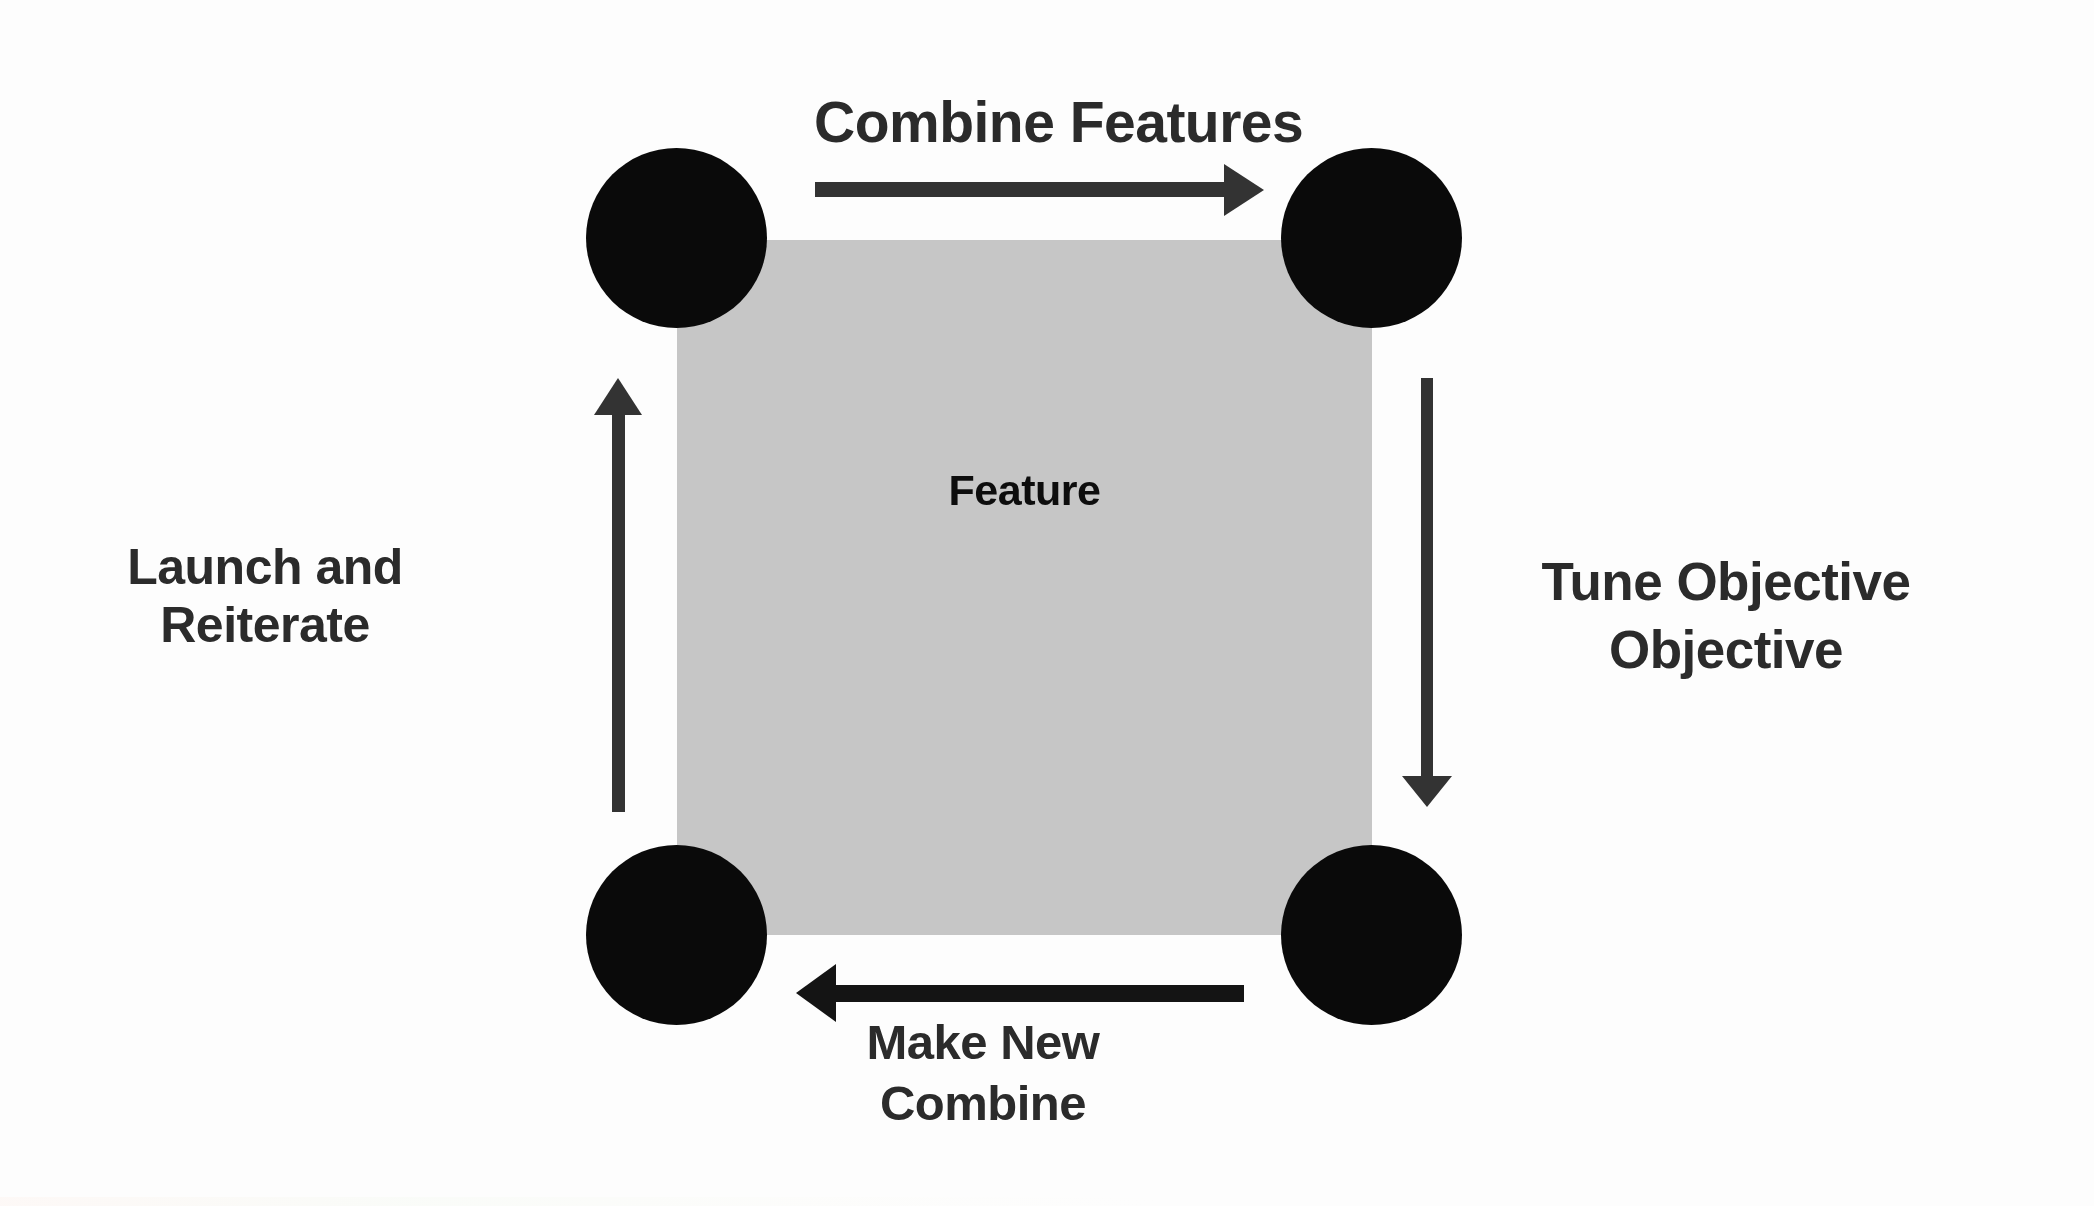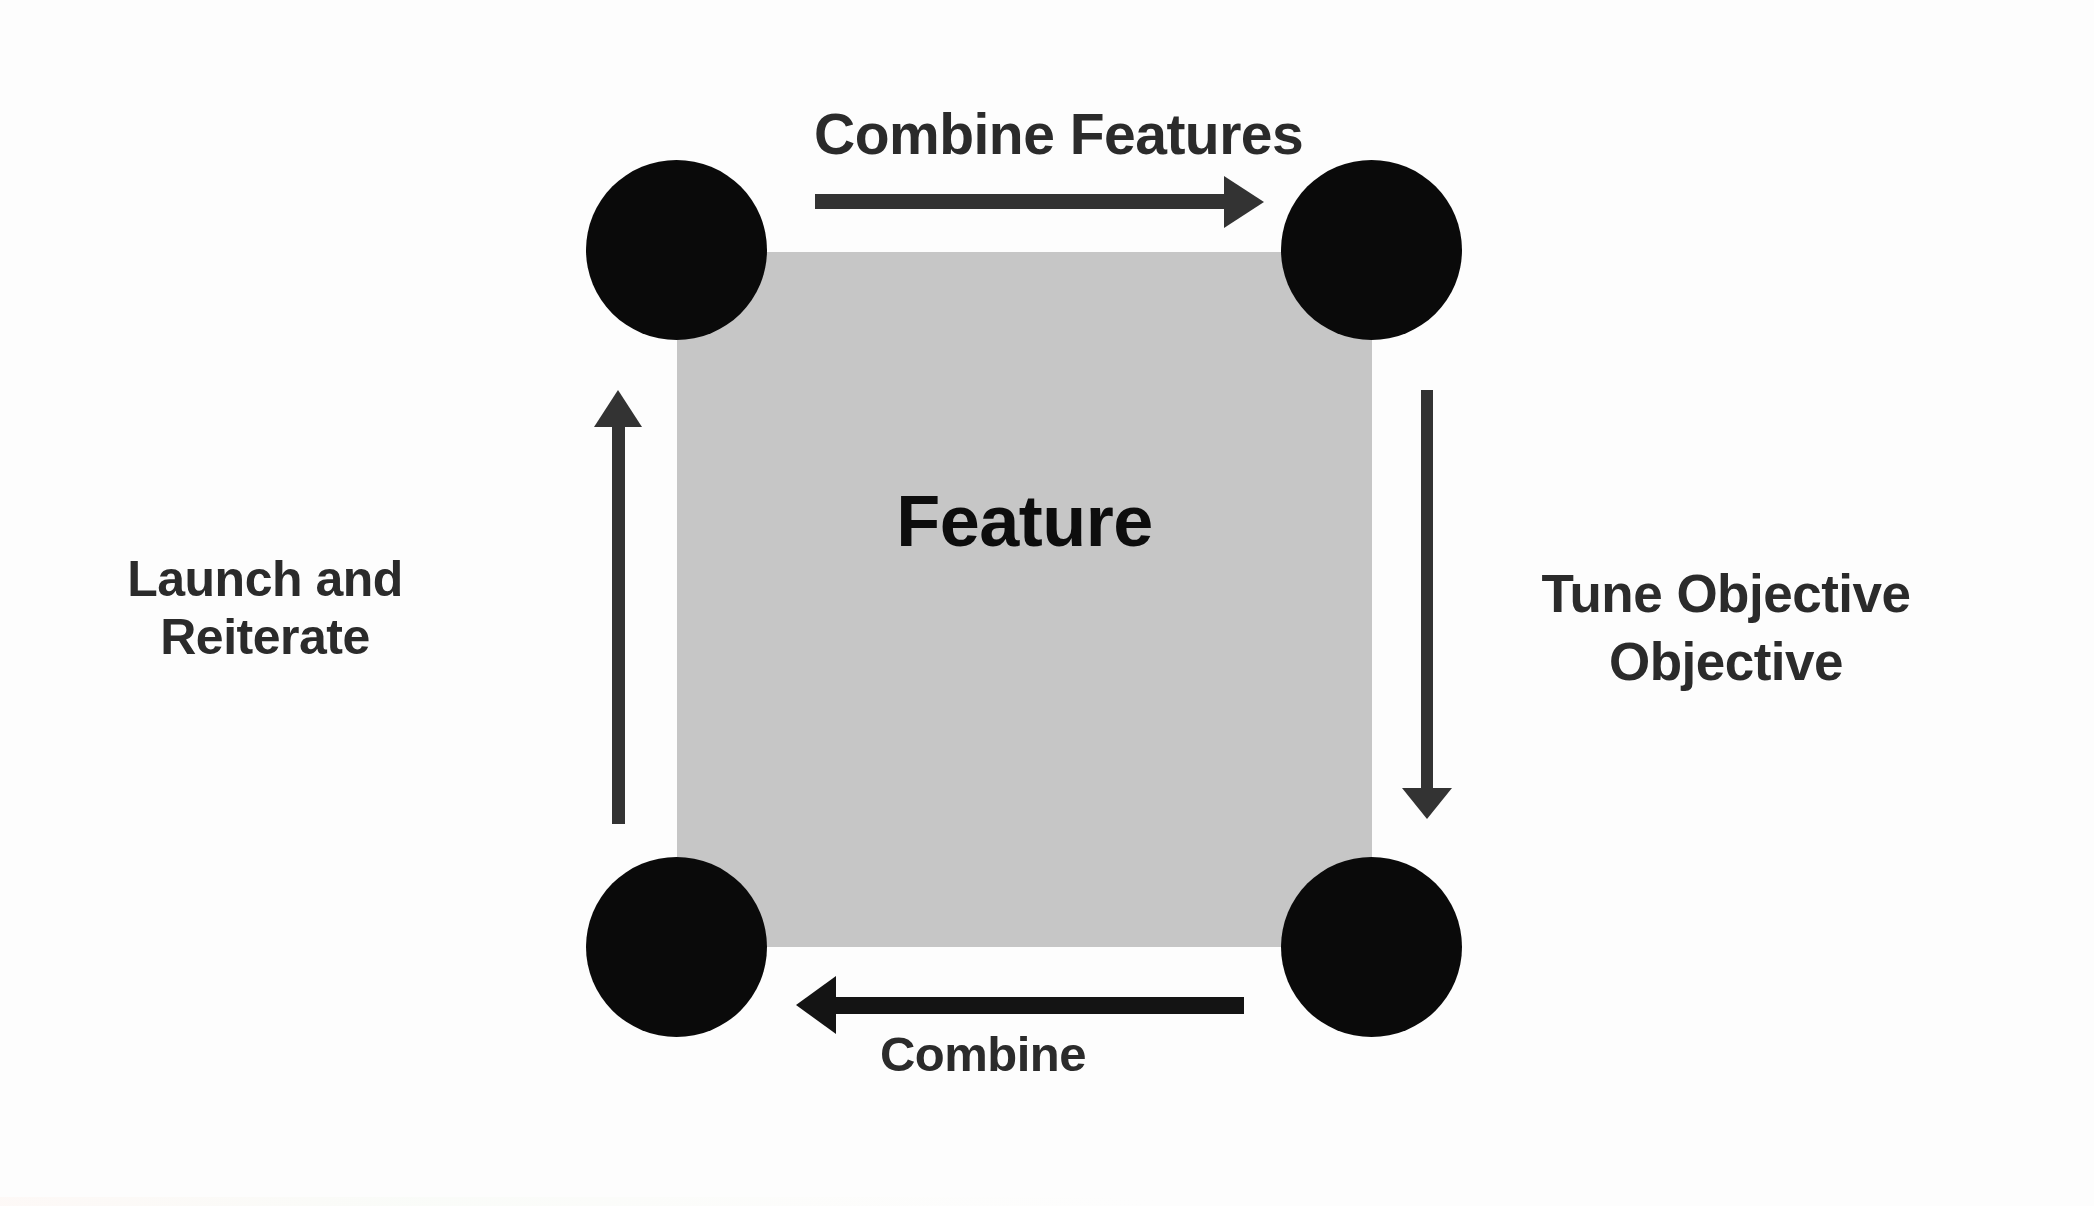--- a/index.html
+++ b/index.html
@@ -13,21 +13,21 @@
   }
   html,body{margin:0;padding:0;}
   body{font-family:"Liberation Sans","DejaVu Sans",sans-serif;}
   .stage{
     position:relative;
     width:2094px;
     height:1206px;
     background:var(--background);
     overflow:hidden;
   }
-  .abs{position:absolute;margin-top:12px;}
+  .abs{position:absolute;}
 
   
   .square{
     left:677px; top:240px;
     width:695px; height:695px;
     background:var(--square-fill);
   }
 
   
   .node{
@@ -92,21 +92,21 @@
   .label.make{
     left:808px; top:1012px; width:350px;
     font-size:49px; line-height:1.24;
   }
   .label.launch{
     left:90px; top:538px; width:350px;
     font-size:50px; line-height:1.16;text-align:center;
   }
   .label.center-title{
     left:677px; top:462px; width:695px;
-    font-size:72px; line-height:1.33;
+    font-size:43px; line-height:1.33;
     color:var(--center-text);
   }
 
   
   .artifact-strip{
     left:0; bottom:0; width:1160px; height:9px;
     background:linear-gradient(90deg,#fdf6f3,#f8fbf6 35%,#fcfcfa 70%,#fdfdfd);
     opacity:.65;
   }
 </style>
@@ -131,20 +131,21 @@
   <div class="abs head right-dir"></div>
 
   <div class="abs label tune">
     <div>Tune Objective</div>
     <div>Objective</div>
   </div>
   <div class="abs shaft right"></div>
   <div class="abs head down-dir"></div>
 
   <div class="abs label make">
+    <div>Make New</div>
     <div>Combine</div>
   </div>
   <div class="abs shaft bottom"></div>
   <div class="abs head left-dir"></div>
 
   <div class="abs label launch">
     <div>Launch and</div>
     <div>Reiterate</div>
   </div>
   <div class="abs shaft left"></div>

